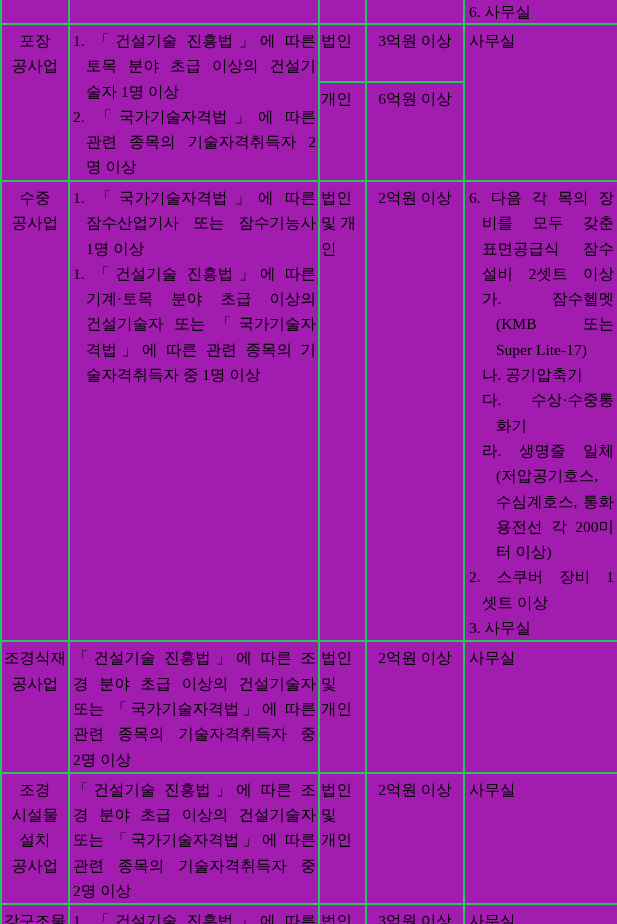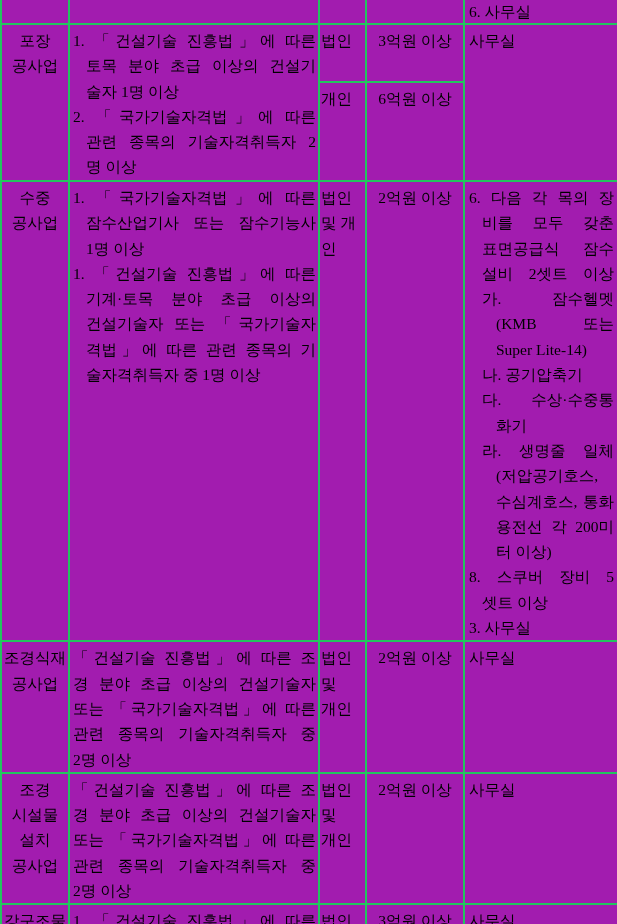--- a/index.html
+++ b/index.html
@@ -109,30 +109,30 @@
       <td class="c4">
         <div class="ln">2억원 이상</div>
       </td>
       <td class="c5">
             <div class="ln j">6. 다음 각 목의 장</div>
             <div class="ln i1 j">비를 모두 갖춘</div>
             <div class="ln i1 j">표면공급식 잠수</div>
             <div class="ln i1 j">설비 2셋트 이상</div>
             <div class="ln i1 j">가. 잠수헬멧</div>
             <div class="ln i2 j">(KMB 또는</div>
-            <div class="ln i2">Super Lite-14)</div>
+            <div class="ln i2">Super Lite-17)</div>
             <div class="ln i1">나. 공기압축기</div>
             <div class="ln i1 j">다. 수상·수중통</div>
             <div class="ln i2">화기</div>
             <div class="ln i1 j">라. 생명줄 일체</div>
             <div class="ln i2">(저압공기호스,</div>
             <div class="ln i2 j">수심계호스, 통화</div>
             <div class="ln i2 j">용전선 각 200미</div>
             <div class="ln i2">터 이상)</div>
-            <div class="ln j">8. 스쿠버 장비 5</div>
+            <div class="ln j">2. 스쿠버 장비 1</div>
             <div class="ln i1">셋트 이상</div>
             <div class="ln">3. 사무실</div>
           </td>
     </tr>
 
     <tr style="height:125px">
       <td class="c1">
             <div class="ln">조경식재</div>
             <div class="ln">공사업</div>
           </td>

